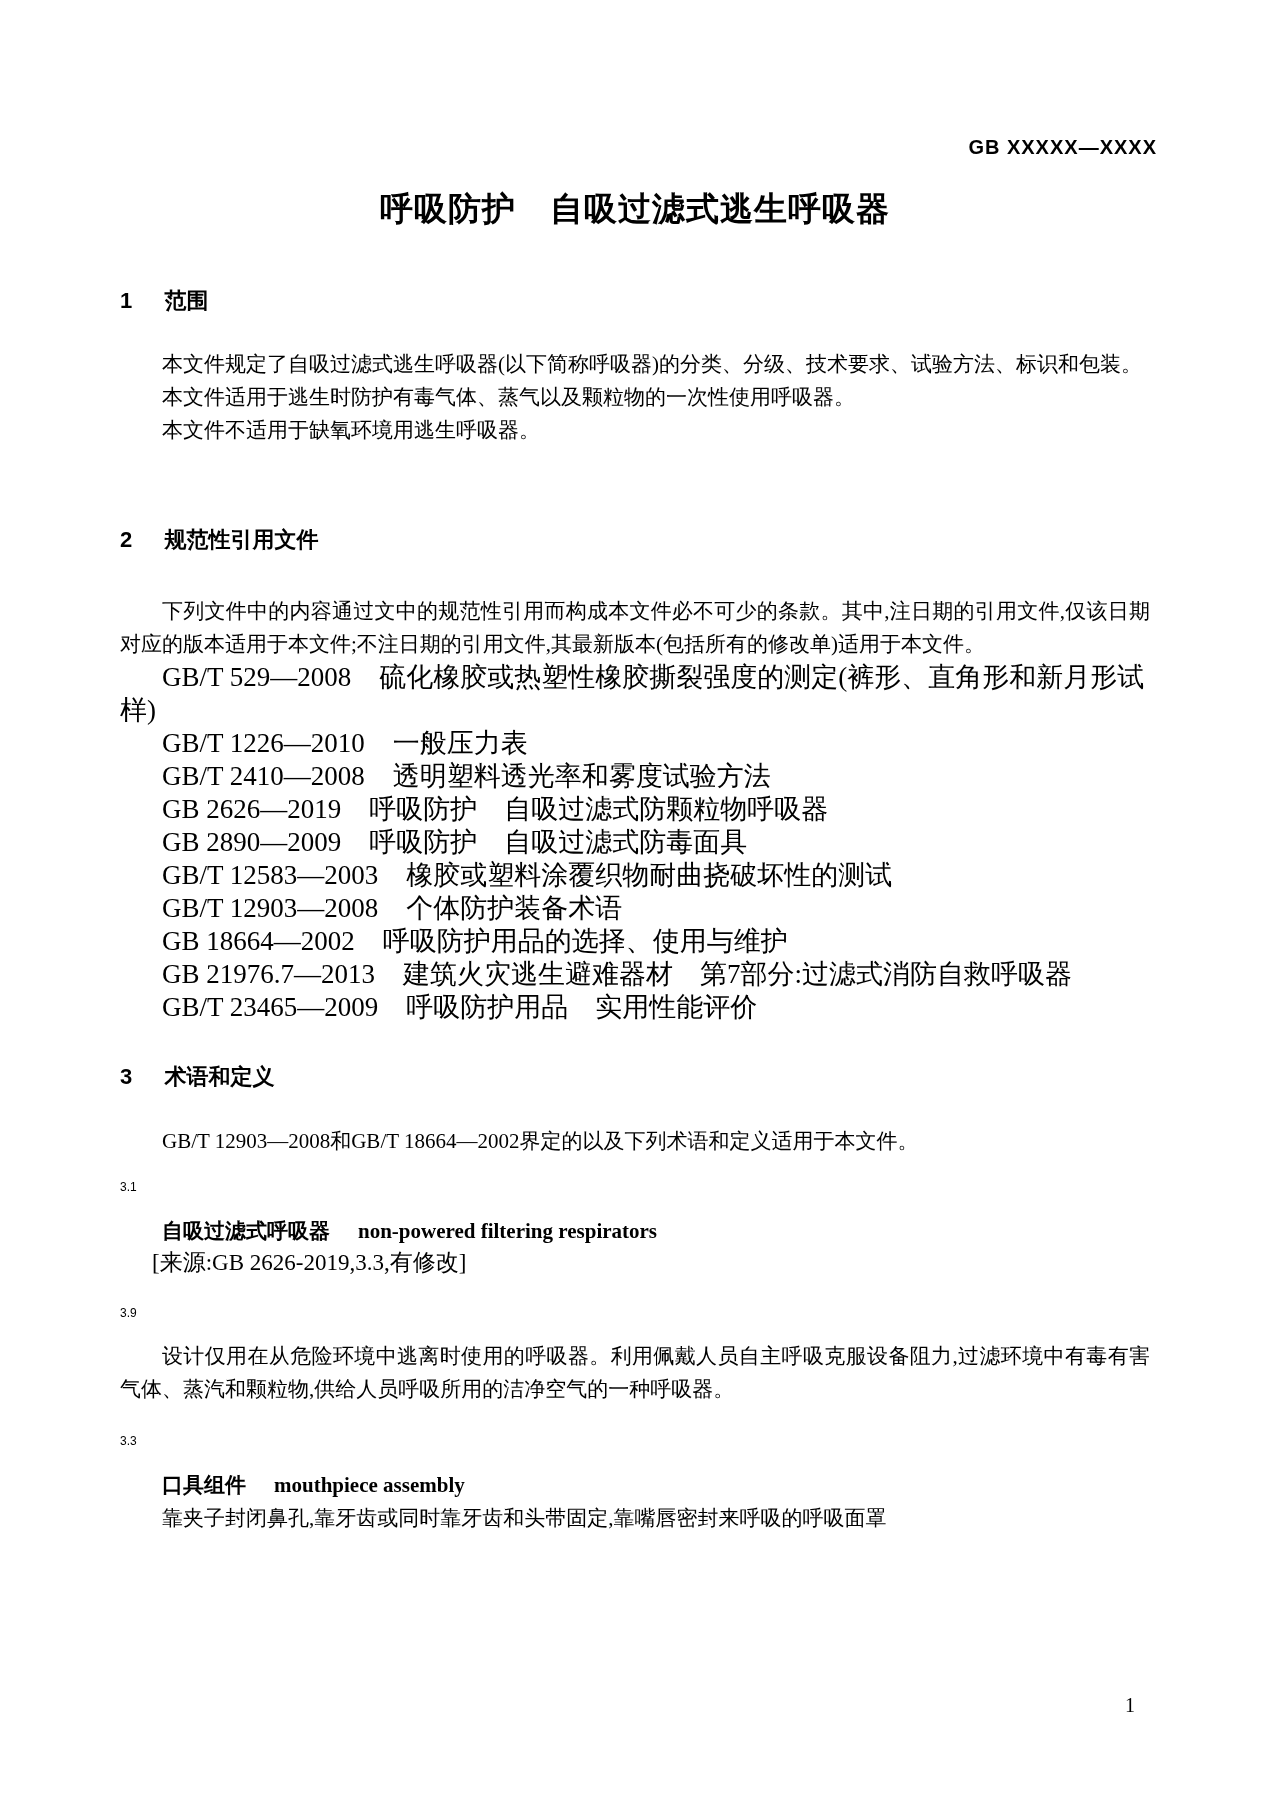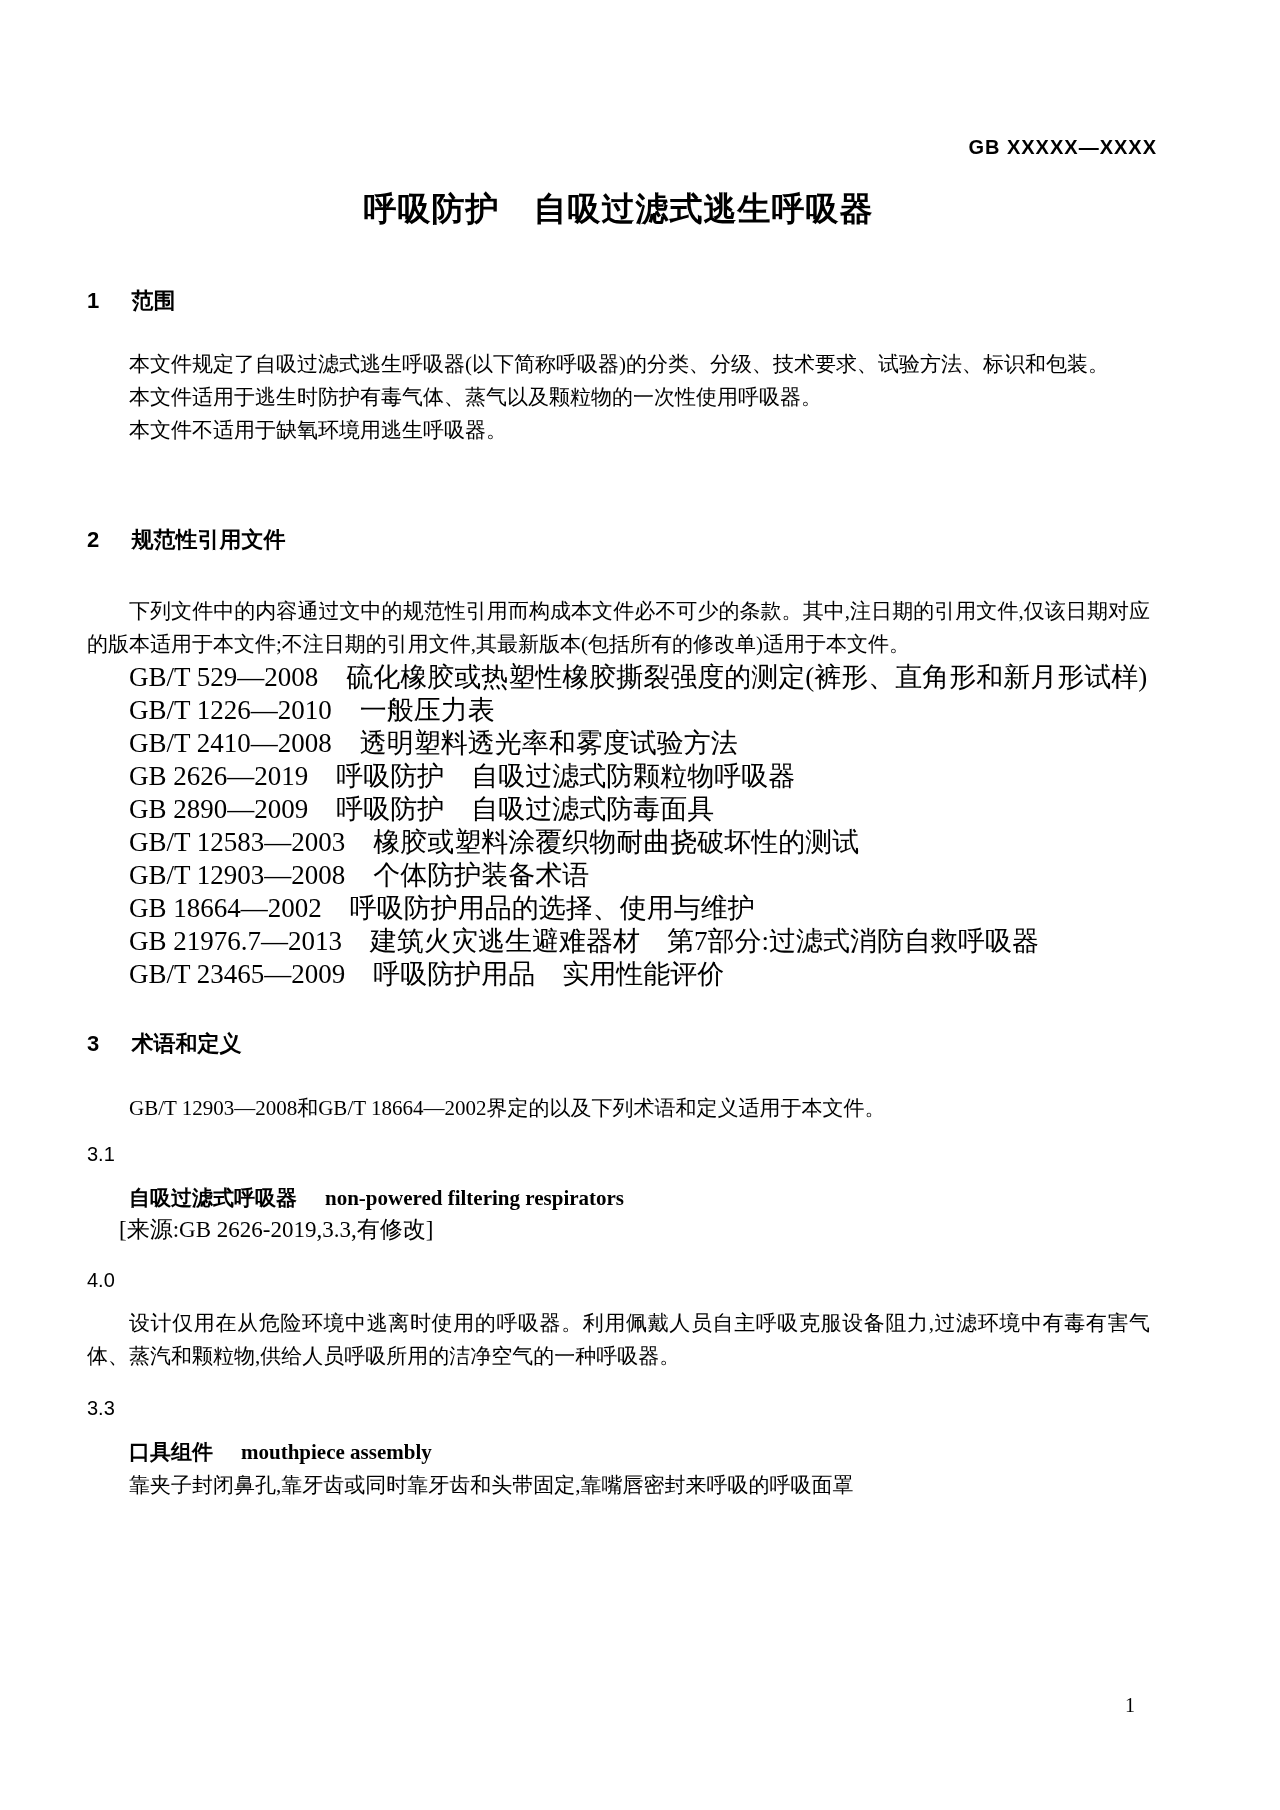--- a/index.html
+++ b/index.html
@@ -1,21 +1,21 @@
 <!DOCTYPE html>
 <html lang="zh"><head>
 <meta charset="utf-8">
 <style>
   html,body { margin:0; padding:0; background:#ffffff; }
   .page {
     position:relative;
     width:1280px; height:1810px;
     background:#ffffff; color:#000;
     box-sizing:border-box;
-    padding:0 130px 0 87px;
+    padding:0 130px 0 120px;
     overflow:hidden;
     font-family:"Liberation Serif","DejaVu Serif",serif;
   }
   .doc-code {
     position:absolute; top:136px; right:123px;
     font-family:"Liberation Sans","DejaVu Sans",sans-serif;
     font-size:20px; font-weight:700; letter-spacing:1px;
   }
   .doc-title {
     margin:188px 0 0 0;
@@ -43,21 +43,21 @@
   .ref-line {
     margin:0;
     font-size:27px; line-height:33px;
     text-indent:42px;
   }
   .ref-title { margin-left:28px; }
   .s3-intro { margin-bottom:14px; }
   .term-id {
     margin:20px 0 12px 0;
     font-family:"Liberation Sans","DejaVu Sans",sans-serif;
-    font-size:20px; line-height:30px; font-weight:400;
+    font-size:12px; line-height:30px; font-weight:400;
   }
   .term-id.first { margin-top:14px; }
   .term-line {
     margin:0;
     font-size:21px; line-height:33px;
     text-indent:42px;
   }
   .term-zh {
     font-family:"Liberation Sans","DejaVu Sans",sans-serif;
     font-weight:700;
@@ -123,21 +123,21 @@
     </h2>
     <p class="body-p s3-intro">GB/T 12903—2008和GB/T 18664—2002界定的以及下列术语和定义适用于本文件。</p>
 
     <div class="term-block">
       <p class="term-id first">3.1</p>
       <p class="term-line"><span class="term-zh">自吸过滤式呼吸器</span><span class="term-en">non-powered filtering respirators</span></p>
       <p class="source-line">[来源:GB 2626-2019,3.3,有修改]</p>
     </div>
 
     <div class="term-block">
-      <p class="term-id">4.0</p>
+      <p class="term-id">3.9</p>
       <p class="body-p">设计仅用在从危险环境中逃离时使用的呼吸器。利用佩戴人员自主呼吸克服设备阻力,过滤环境中有毒有害气体、蒸汽和颗粒物,供给人员呼吸所用的洁净空气的一种呼吸器。</p>
     </div>
 
     <div class="term-block">
       <p class="term-id">3.3</p>
       <p class="term-line"><span class="term-zh">口具组件</span><span class="term-en">mouthpiece assembly</span></p>
       <p class="body-p">靠夹子封闭鼻孔,靠牙齿或同时靠牙齿和头带固定,靠嘴唇密封来呼吸的呼吸面罩</p>
     </div>
   </section>
 

